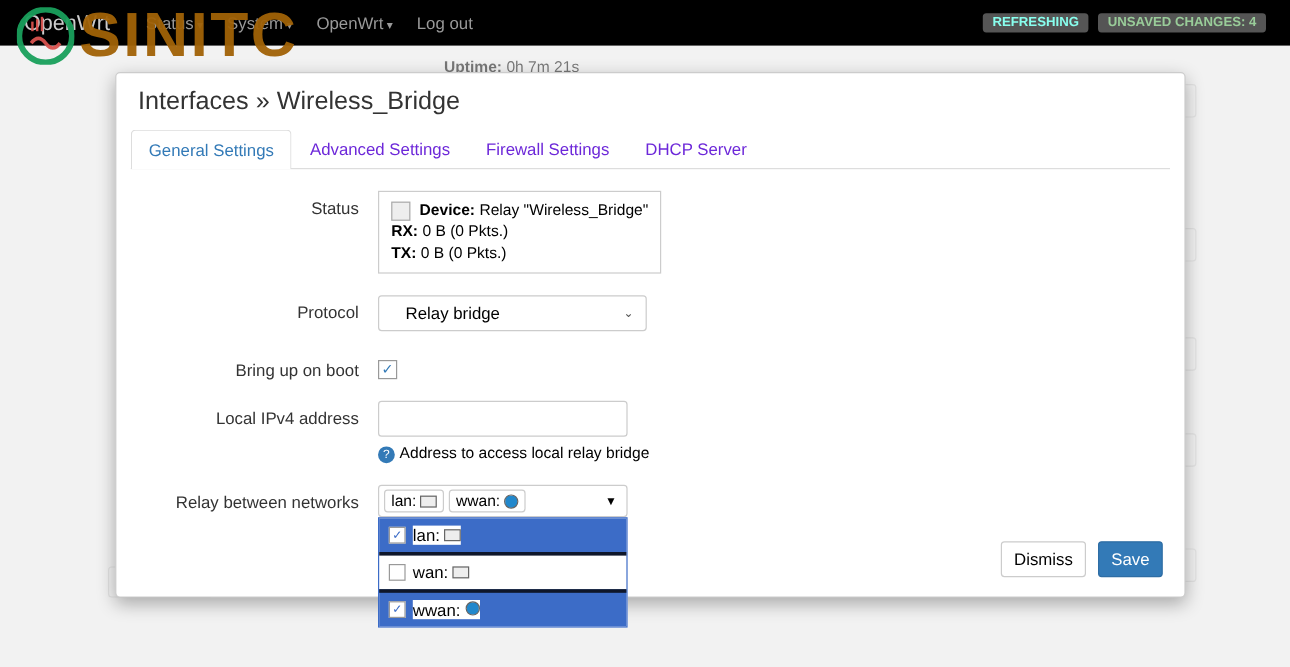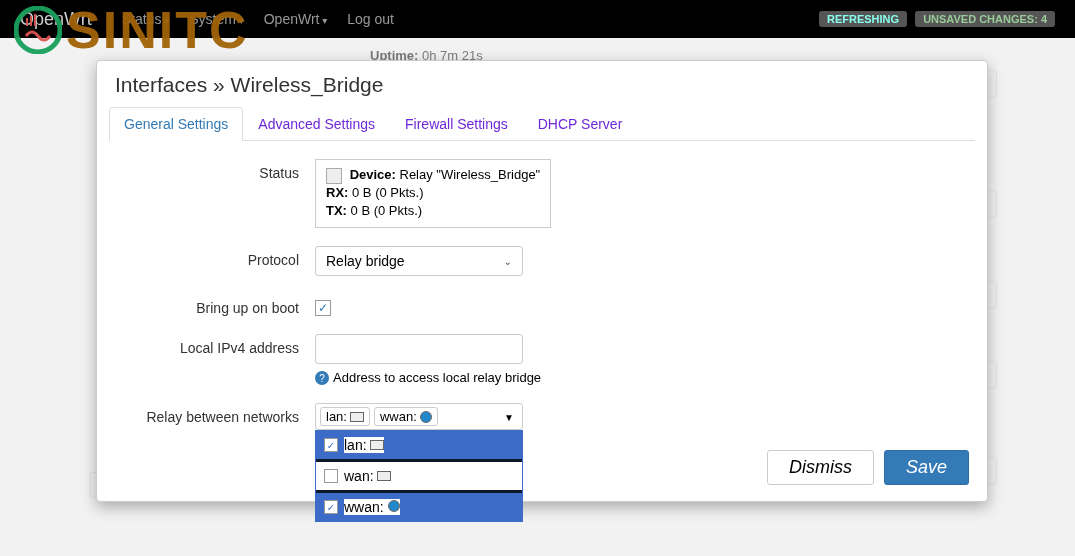--- a/index.html
+++ b/index.html
@@ -74,20 +74,21 @@
 }
 .modal-title {
   font-size: 21px;
   padding: 12px 18px 10px;
   color: #333;
 }
 .tabs {
   display: flex;
   border-bottom: 1px solid #ddd;
   margin: 0 12px;
+  align-items: center;
 }
 .tab {
   padding: 8px 14px;
   cursor: pointer;
   color: #6d28d9;
   border: 1px solid transparent;
   border-bottom: none;
   border-radius: 4px 4px 0 0;
 }
 .tab.active {
@@ -120,22 +121,22 @@
   display: inline-block;
   width: 16px; height: 16px;
   border: 1px solid #aaa;
   background: #eee;
   vertical-align: middle;
   margin-right: 4px;
 }
 .select {
   border: 1px solid #ccc;
   border-radius: 3px;
-  padding: 6px 28px 6px 10px;
-  width: 208px;
+  padding: 6px 28px 6px 22px;
+  width: 224px;
   background: #fff;
   position: relative;
 }
 .select .caret-d {
   position: absolute;
   right: 10px; top: 50%;
   transform: translateY(-50%);
   font-size: 10px;
   color: #555;
 }
@@ -232,25 +233,24 @@
   align-items: center; justify-content: center;
 }
 .dropdown .opt .cb.checked::after { content: "✓"; font-size: 10px; color: #3c6cc7; }
 .modal-footer {
   display: flex;
   justify-content: flex-end;
   gap: 10px;
   padding: 10px 18px 16px;
 }
 .btn {
-  padding: 6px 21px;
+  padding: 6px 10px;
   border-radius: 3px;
   cursor: pointer;
-  font-size: 18px;
-  font-style: italic;
+  font-size: 14px;
 }
 .btn.default { background: #fff; border: 1px solid #ccc; }
 .btn.primary { background: #337ab7; color: #fff; border: 1px solid #2e6da4; }
 .ghost-btn {
   position: absolute;
   border: 1px solid #ccc;
   border-radius: 3px;
   right: 78px;
   width: 60px;
   height: 28px;

